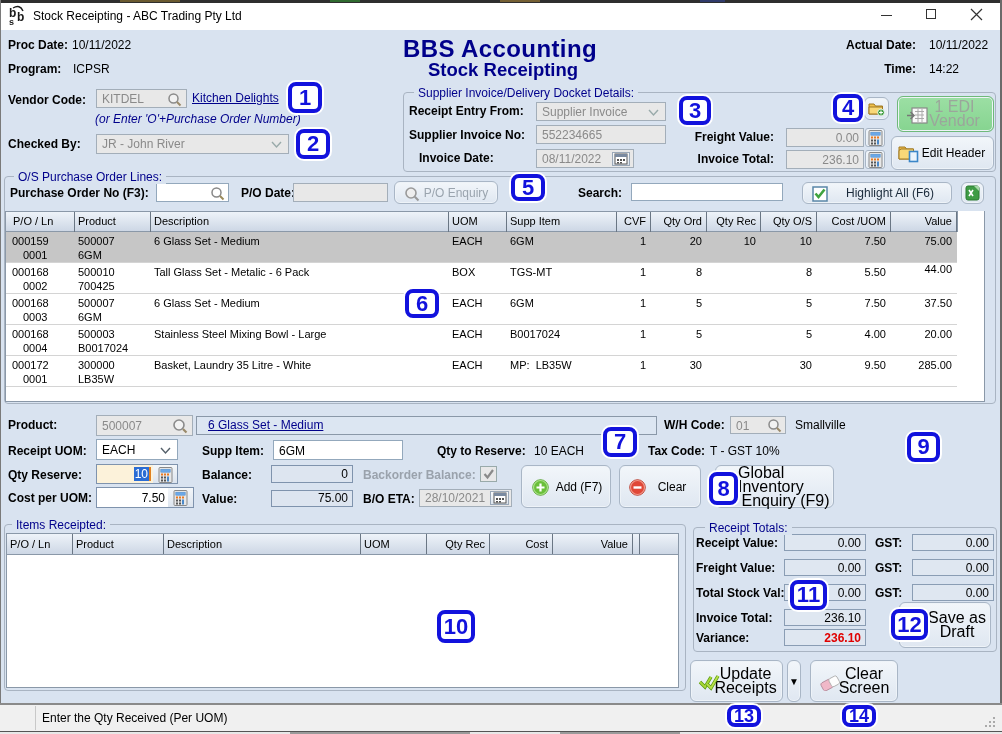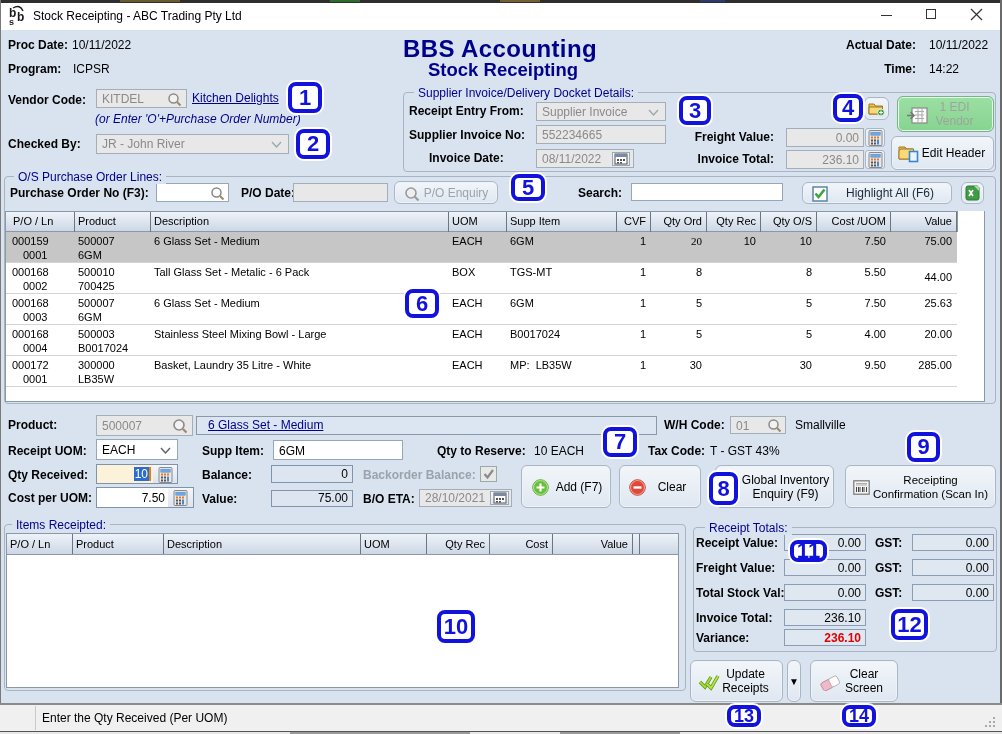--- a/index.html
+++ b/index.html
@@ -9,21 +9,21 @@
 .val{position:absolute;font-size:12px;color:#000;white-space:nowrap;}
 .navy{color:#00008b;}
 .inp{position:absolute;font-size:12px;border:1px solid #a3aeb9;background:#e8e8e8;color:#8a8a8a;white-space:nowrap;overflow:hidden;}
 .wht{background:#fff;color:#000;border:1px solid #93a8bc;}
 .inp span.tx{position:absolute;left:5px;top:2px;}
 .inp span.txr{position:absolute;right:4px;top:2px;}
 .co{position:absolute;background:#fff;border:4px solid #1212dd;border-radius:8px;color:#1212dd;font-weight:bold;display:flex;align-items:center;justify-content:center;font-size:22px;z-index:50;box-shadow:0 0 0 2px #fff;}
 .fs{position:absolute;border:1px solid #a9b4c2;border-radius:4px;}
 .fslbl{position:absolute;font-size:12px;color:#00008b;background:#d9e3f0;padding:0 4px;white-space:nowrap;z-index:2;}
 .btn{position:absolute;background:linear-gradient(#f2f6fa,#dfe7f1);border:1px solid #a9b6c6;border-radius:6px;box-shadow:0 0 0 1px #eef3f8 inset;display:flex;align-items:center;justify-content:center;font-size:12px;color:#000;}
-.btn2{flex-direction:column;line-height:14px;font-size:12px;}
+.btn2{flex-direction:column;line-height:14px;font-size:16px;}
 .hl{position:absolute;font-size:11px;white-space:nowrap;}
 svg{display:block;}
 </style></head><body>
 <div id="win">
 
 <div class="abs" style="left:0;top:0;width:1002px;height:3px;background:#2e2e2e;"></div>
 <div class="abs" style="left:120px;top:0;width:60px;height:2px;background:#6a5a30;"></div>
 <div class="abs" style="left:330px;top:0;width:30px;height:2px;background:#2f6a2f;"></div>
 <div class="abs" style="left:500px;top:0;width:40px;height:2px;background:#756033;"></div>
 <div class="abs" style="left:700px;top:0;width:25px;height:2px;background:#303a6a;"></div>
@@ -101,21 +101,21 @@
         <path d="M9 4.5h9 M9 8h9 M9 11.5h9 M12 2v13 M16 2v13" stroke="#aaa" stroke-width="1"></path>
         <path d="M1 8.5 h6 M4.5 5 L8 8.5 L4.5 12" fill="none" stroke="#777" stroke-width="1.6"></path>
       </svg>
 <span style="margin-left:18px;">1 EDI</span>
       <span style="margin-left:18px;">Vendor</span>
     </div>
 <div class="lbl" style="left:409px;top:128px;">Supplier Invoice No:</div>
 <div class="inp" style="left:536px;top:125px;width:130px;height:19px;">
       <span class="tx">552234665</span>
     </div>
-<div class="lbl" style="left:409px;top:151px;padding-left:20px;">Invoice Date:</div>
+<div class="lbl" style="left:399px;top:151px;padding-left:20px;">Invoice Date:</div>
 <div class="inp" style="left:536px;top:149px;width:98px;height:19px;">
       <span class="tx">08/11/2022</span>
 <span class="abs" style="right:3px;top:2px;width:18px;height:14px;background:linear-gradient(#f8fafc,#dde5ee);border:1px solid #9aa8b8;">
         <svg width="16" height="12" viewBox="0 0 16 12" style="margin:0 auto;">
           <rect x="2" y="1" width="12" height="10" fill="#fff" stroke="#555" stroke-width="1"></rect>
           <rect x="2" y="1" width="12" height="3" fill="#7a8aa0"></rect>
           <path d="M4 6h2v2h-2z M7 6h2v2h-2z M10 6h2v2h-2z M4 9h2v1.5h-2z M7 9h2v1.5h-2z" fill="#555"></path>
         </svg>
       </span>
     </div>
@@ -235,53 +235,53 @@
 <div class="hl" style="left:862px;top:215px;width:90px;text-align:right;">Value</div>
 <div class="abs" style="left:6px;top:232px;width:951px;height:31px;background:#c6c6c6;border-bottom:1px solid #d4d4d4;">
 <span class="hl" style="left:6px;top:3px;">000159</span>
       <span class="hl" style="left:17px;top:17px;">0001</span>
 <span class="hl" style="left:72px;top:3px;">500007</span>
       <span class="hl" style="left:72px;top:17px;">6GM</span>
 <span class="hl" style="left:148px;top:3px;">6 Glass Set - Medium</span>
 <span class="hl" style="left:446px;top:3px;">EACH</span>
 <span class="hl" style="left:504px;top:3px;">6GM</span>
 <span class="hl" style="left:550px;top:3px;width:90px;text-align:right;">1</span>
-<span class="hl" style="left:606px;top:3px;width:90px;text-align:right;font-family:Liberation Serif, serif;">20</span>
+<span class="hl" style="left:606px;top:3px;width:90px;text-align:right;">20</span>
 <span class="hl" style="left:660px;top:3px;width:90px;text-align:right;">10</span>
 <span class="hl" style="left:716px;top:3px;width:90px;text-align:right;">10</span>
 <span class="hl" style="left:790px;top:3px;width:90px;text-align:right;">7.50</span>
 <span class="hl" style="left:856px;top:3px;width:90px;text-align:right;">75.00</span>
 </div>
 <div class="abs" style="left:6px;top:263px;width:951px;height:31px;border-bottom:1px solid #d4d4d4;">
 <span class="hl" style="left:6px;top:3px;">000168</span>
       <span class="hl" style="left:17px;top:17px;">0002</span>
 <span class="hl" style="left:72px;top:3px;">500010</span>
       <span class="hl" style="left:72px;top:17px;">700425</span>
 <span class="hl" style="left:148px;top:3px;">Tall Glass Set - Metalic - 6 Pack</span>
 <span class="hl" style="left:446px;top:3px;">BOX</span>
 <span class="hl" style="left:504px;top:3px;">TGS-MT</span>
 <span class="hl" style="left:550px;top:3px;width:90px;text-align:right;">1</span>
 <span class="hl" style="left:606px;top:3px;width:90px;text-align:right;">8</span>
 <span class="hl" style="left:716px;top:3px;width:90px;text-align:right;">8</span>
 <span class="hl" style="left:790px;top:3px;width:90px;text-align:right;">5.50</span>
-<span class="hl" style="left:856px;top:8px;width:90px;text-align:right;">44.00</span>
+<span class="hl" style="left:856px;top:0;width:90px;text-align:right;">44.00</span>
 </div>
 <div class="abs" style="left:6px;top:294px;width:951px;height:31px;border-bottom:1px solid #d4d4d4;">
 <span class="hl" style="left:6px;top:3px;">000168</span>
       <span class="hl" style="left:17px;top:17px;">0003</span>
 <span class="hl" style="left:72px;top:3px;">500007</span>
       <span class="hl" style="left:72px;top:17px;">6GM</span>
 <span class="hl" style="left:148px;top:3px;">6 Glass Set - Medium</span>
 <span class="hl" style="left:446px;top:3px;">EACH</span>
 <span class="hl" style="left:504px;top:3px;">6GM</span>
 <span class="hl" style="left:550px;top:3px;width:90px;text-align:right;">1</span>
 <span class="hl" style="left:606px;top:3px;width:90px;text-align:right;">5</span>
 <span class="hl" style="left:716px;top:3px;width:90px;text-align:right;">5</span>
 <span class="hl" style="left:790px;top:3px;width:90px;text-align:right;">7.50</span>
-<span class="hl" style="left:856px;top:3px;width:90px;text-align:right;">25.63</span>
+<span class="hl" style="left:856px;top:3px;width:90px;text-align:right;">37.50</span>
 </div>
 <div class="abs" style="left:6px;top:325px;width:951px;height:31px;border-bottom:1px solid #d4d4d4;">
 <span class="hl" style="left:6px;top:3px;">000168</span>
       <span class="hl" style="left:17px;top:17px;">0004</span>
 <span class="hl" style="left:72px;top:3px;">500003</span>
       <span class="hl" style="left:72px;top:17px;">B0017024</span>
 <span class="hl" style="left:148px;top:3px;">Stainless Steel Mixing Bowl - Large</span>
 <span class="hl" style="left:446px;top:3px;">EACH</span>
 <span class="hl" style="left:504px;top:3px;">B0017024</span>
 <span class="hl" style="left:550px;top:3px;width:90px;text-align:right;">1</span>
@@ -334,23 +334,23 @@
         <path d="M1 1 L5.5 6 L10 1" fill="none" stroke="#55606a" stroke-width="1.4"></path>
       </svg>
     </div>
 <div class="lbl" style="left:202px;top:444px;text-align:right;">Supp Item:</div>
 <div class="inp wht" style="left:273px;top:440px;width:130px;height:20px;">
       <span class="tx" style="color:#000;top:3px;">6GM</span>
     </div>
 <div class="lbl" style="left:437px;top:444px;">Qty to Reserve:</div>
 <div class="val" style="left:534px;top:444px;">10 EACH</div>
 <div class="lbl" style="left:648px;top:444px;">Tax Code:</div>
-<div class="val" style="left:710px;top:444px;">T - GST 43%</div>
-
-<div class="lbl" style="left:8px;top:468px;">Qty Received:</div>
+<div class="val" style="left:710px;top:444px;">T - GST 10%</div>
+
+<div class="lbl" style="left:8px;top:468px;">Qty Reserve:</div>
 <div class="abs" style="left:96px;top:464px;width:82px;height:20px;border:1px solid #7f93ad;background:#fcf2da;">
 <span class="abs" style="right:26px;top:2px;font-size:12px;background:#2a6cd4;color:#fff;padding:0 1px;border-right:2px solid #e08020;">10</span>
 <span class="abs" style="right:0;top:0;width:24px;height:18px;background:linear-gradient(#f4f7fa,#dce4ee);">
 <svg width="15" height="16" viewBox="0 0 15 16" style="margin:2px auto 0;">
           <rect x="1" y="0.5" width="13" height="15" rx="1" fill="#e8e8e8" stroke="#888" stroke-width="1"></rect>
           <rect x="2.8" y="2.2" width="9.4" height="3" fill="#6aa8e8" stroke="#4a88c8" stroke-width="0.5"></rect>
           <g fill="#e87820">
             <rect x="3" y="6.5" width="2" height="2"></rect>
             <rect x="6" y="6.5" width="2" height="2"></rect>
             <rect x="9" y="6.5" width="2" height="2"></rect>
@@ -428,29 +428,20 @@
         <circle cx="8.5" cy="8.5" r="7" fill="none" stroke="#f0988a" stroke-width="1.2"></circle>
         <path d="M4.5 8.5 h8" stroke="#fff" stroke-width="2.4"></path>
       </svg>
 <span style="margin-left:24px;">Clear</span>
     </div>
 <div class="btn btn2" style="left:715px;top:465px;width:119px;height:43px;">
       <span style="margin-left:22px;">Global Inventory</span>
       <span style="margin-left:22px;">Enquiry (F9)</span>
     </div>
 <div class="co" style="left:709px;top:472px;width:29px;height:33px;">8</div>
-<div class="btn btn2" style="left:845px;top:465px;width:151px;height:43px;font-size:11.5px;">
-<svg class="abs" style="left:7px;top:14px;" width="17" height="15" viewBox="0 0 17 15">
-        <rect x="0.8" y="0.8" width="15.4" height="13.4" fill="#f4f4f4" stroke="#777" stroke-width="1.2"></rect>
-        <path d="M3 3.5 h11 M3 5 h11" stroke="#999" stroke-width="0.8"></path>
-        <path d="M3.5 7 v5 M5.5 7 v5 M7 7 v5 M9.5 7 v5 M11 7 v5 M13.5 7 v5" stroke="#444" stroke-width="1"></path>
-      </svg>
-<span style="margin-left:20px;">Receipting</span>
-      <span style="margin-left:20px;">Confirmation (Scan In)</span>
-    </div>
 <div class="co" style="left:907px;top:432px;width:33px;height:30px;">9</div>
 
 <div class="fs" style="left:4px;top:524px;width:682px;height:167px;"></div>
 <div class="fslbl" style="left:12px;top:518px;">Items Receipted:</div>
 <div class="abs" style="left:6px;top:533px;width:673px;height:155px;background:#fff;border:1px solid #8a98a8;"></div>
 <div class="abs" style="left:6px;top:533px;width:673px;height:22px;background:linear-gradient(#eef3f9,#cdd7e5);border:1px solid #8a98a8;"></div>
 <div class="abs" style="left:72px;top:534px;width:1px;height:20px;background:#6a7684;"></div>
 <div class="abs" style="left:163px;top:534px;width:1px;height:20px;background:#6a7684;"></div>
 <div class="abs" style="left:360px;top:534px;width:1px;height:20px;background:#6a7684;"></div>
 <div class="abs" style="left:426px;top:534px;width:1px;height:20px;background:#6a7684;"></div>
@@ -494,21 +485,25 @@
       <span class="txr" style="top:1px;color:#000;">0.00</span>
     </div>
 <div class="lbl" style="left:696px;top:611px;">Invoice Total:</div>
 <div class="inp" style="background:#dfe7f1;border:1px solid #8a9db4;left:784px;top:609px;width:82px;height:17px;">
       <span class="txr" style="top:1px;color:#000;">236.10</span>
     </div>
 <div class="lbl" style="left:696px;top:631px;">Variance:</div>
 <div class="inp" style="background:#dfe7f1;border:1px solid #8a9db4;left:784px;top:629px;width:82px;height:17px;">
       <span class="txr" style="top:1px;color:#e00000;font-weight:bold;">236.10</span>
     </div>
-<div class="co" style="left:790px;top:540px;width:37px;height:22px;">11</div>
+<div class="co" style="left:790px;top:580px;width:37px;height:30px;">11</div>
+<div class="btn btn2" style="left:899px;top:602px;width:92px;height:46px;">
+      <span style="margin-left:24px;">Save as</span>
+      <span style="margin-left:24px;">Draft</span>
+    </div>
 <div class="co" style="left:891px;top:609px;width:37px;height:31px;">12</div>
 
 <div class="btn btn2" style="left:690px;top:660px;width:93px;height:42px;">
 <svg class="abs" style="left:7px;top:12px;" width="22" height="19" viewBox="0 0 22 19">
         <path d="M2 9 L7 14 L13 4" fill="none" stroke="#5a9a10" stroke-width="3.4"></path>
         <path d="M2 9 L7 14 L13 4" fill="none" stroke="#a8d838" stroke-width="1.8"></path>
         <path d="M9 11 L13 15 L20 3" fill="none" stroke="#5a9a10" stroke-width="3.4"></path>
         <path d="M9 11 L13 15 L20 3" fill="none" stroke="#b8e048" stroke-width="1.8"></path>
       </svg>
 <span style="margin-left:18px;">Update</span>

